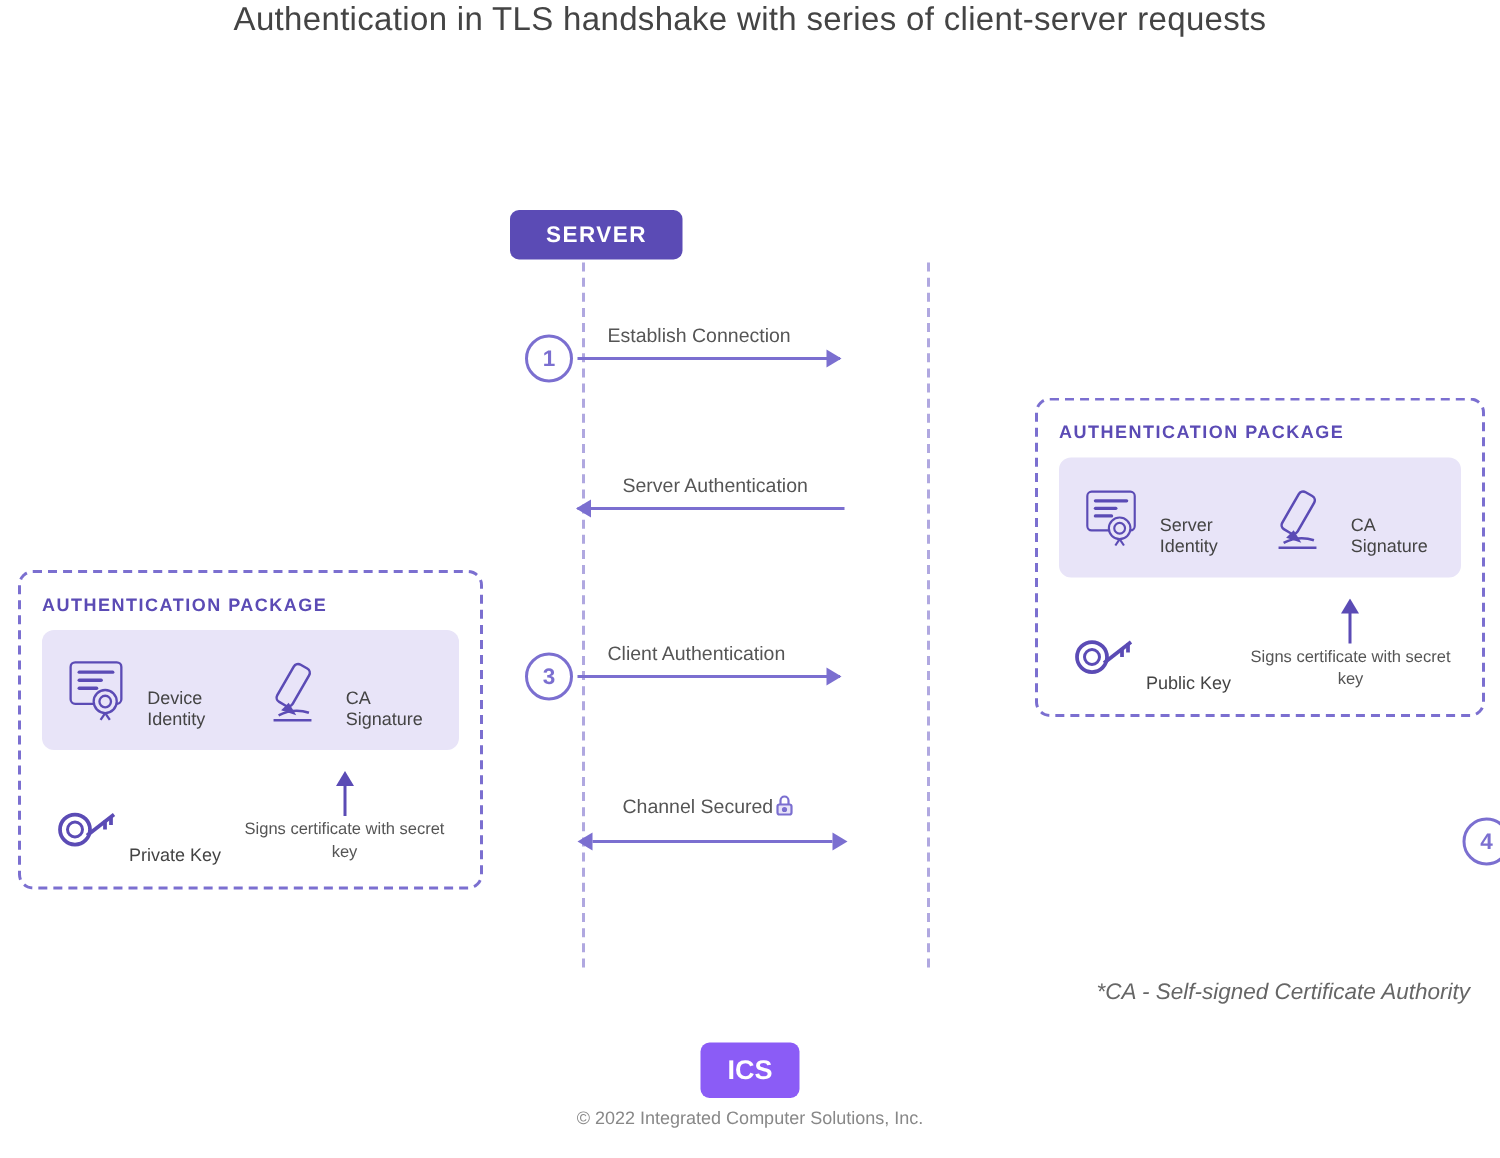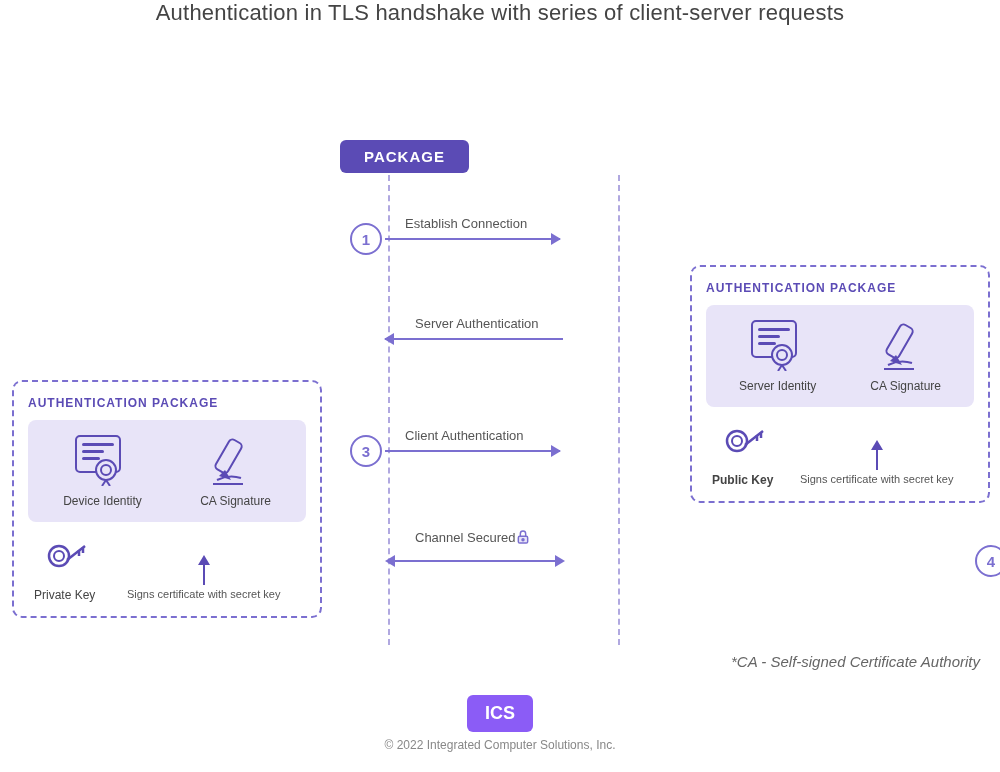--- a/index.html
+++ b/index.html
@@ -123,22 +123,22 @@
       border-radius: 8px;
       display: flex;
       align-items: center;
       justify-content: space-around;
       padding: 14px 16px;
       gap: 20px;
     }
 
     .icon-item {
       display: flex;
-      flex-direction: column;
-      align-items: center;
+      flex-direction: row;
+      align-items: flex-end;
       gap: 8px;
       font-size: 12px;
       color: #444;
     }
 
     
     .footer {
       position: absolute;
       bottom: 20px;
       width: 100%;
@@ -166,21 +166,21 @@
       font-style: italic;
     }
   </style>
 </head>
 <body>
 
 <div class="page-title">Authentication in TLS handshake with series of client-server requests</div>
 
 <div class="diagram-area">
 
-  <div class="col-label col-device">PACKAGE</div>
+  <div class="col-label col-device">SERVER</div>
 
   <div class="dotted-col dotted-col-device"></div>
   <div class="dotted-col dotted-col-server"></div>
 
   <div style="position:absolute; top:148px; left:350px; display:flex; align-items:center;">
     <div class="step-circle">1</div>
     <div style="width:35px;"></div>
 
     <div style="position:relative; display:flex; flex-direction:column; align-items:center;">
       <div class="arrow-label" style="top:-22px; left:20px;">Establish Connection</div>
@@ -303,21 +303,21 @@
           <rect x="22" y="4" width="14" height="34" rx="4" fill="#e8e4f8" stroke="#5b4bb5" stroke-width="2" transform="rotate(30 22 4)"></rect>
           <polygon points="10,42 16,36 22,46" fill="#5b4bb5"></polygon>
           <path d="M8 46 Q20 40 32 44" stroke="#5b4bb5" stroke-width="2" fill="none"></path>
           <line x1="4" y1="50" x2="34" y2="50" stroke="#5b4bb5" stroke-width="2"></line>
         </svg>
         <span>CA Signature</span>
       </div>
     </div>
 
     <div style="display:flex; align-items:flex-end; margin-top:14px; padding: 0 6px;">
-      <div class="icon-item" style="margin-right:12px;font-weight:bold;">
+      <div class="icon-item" style="margin-right:12px;">
         <svg width="44" height="44" viewBox="0 0 44 44">
           <circle cx="16" cy="20" r="10" fill="none" stroke="#5b4bb5" stroke-width="2.5"></circle>
           <circle cx="16" cy="20" r="5" fill="none" stroke="#5b4bb5" stroke-width="2"></circle>
           <line x1="24" y1="24" x2="42" y2="10" stroke="#5b4bb5" stroke-width="2.5"></line>
           <line x1="36" y1="14" x2="36" y2="20" stroke="#5b4bb5" stroke-width="2.5"></line>
           <line x1="40" y1="11" x2="40" y2="17" stroke="#5b4bb5" stroke-width="2.5"></line>
         </svg>
         <span>Public Key</span>
       </div>
       <div style="display:flex; flex-direction:column; align-items:center; flex:1;">

